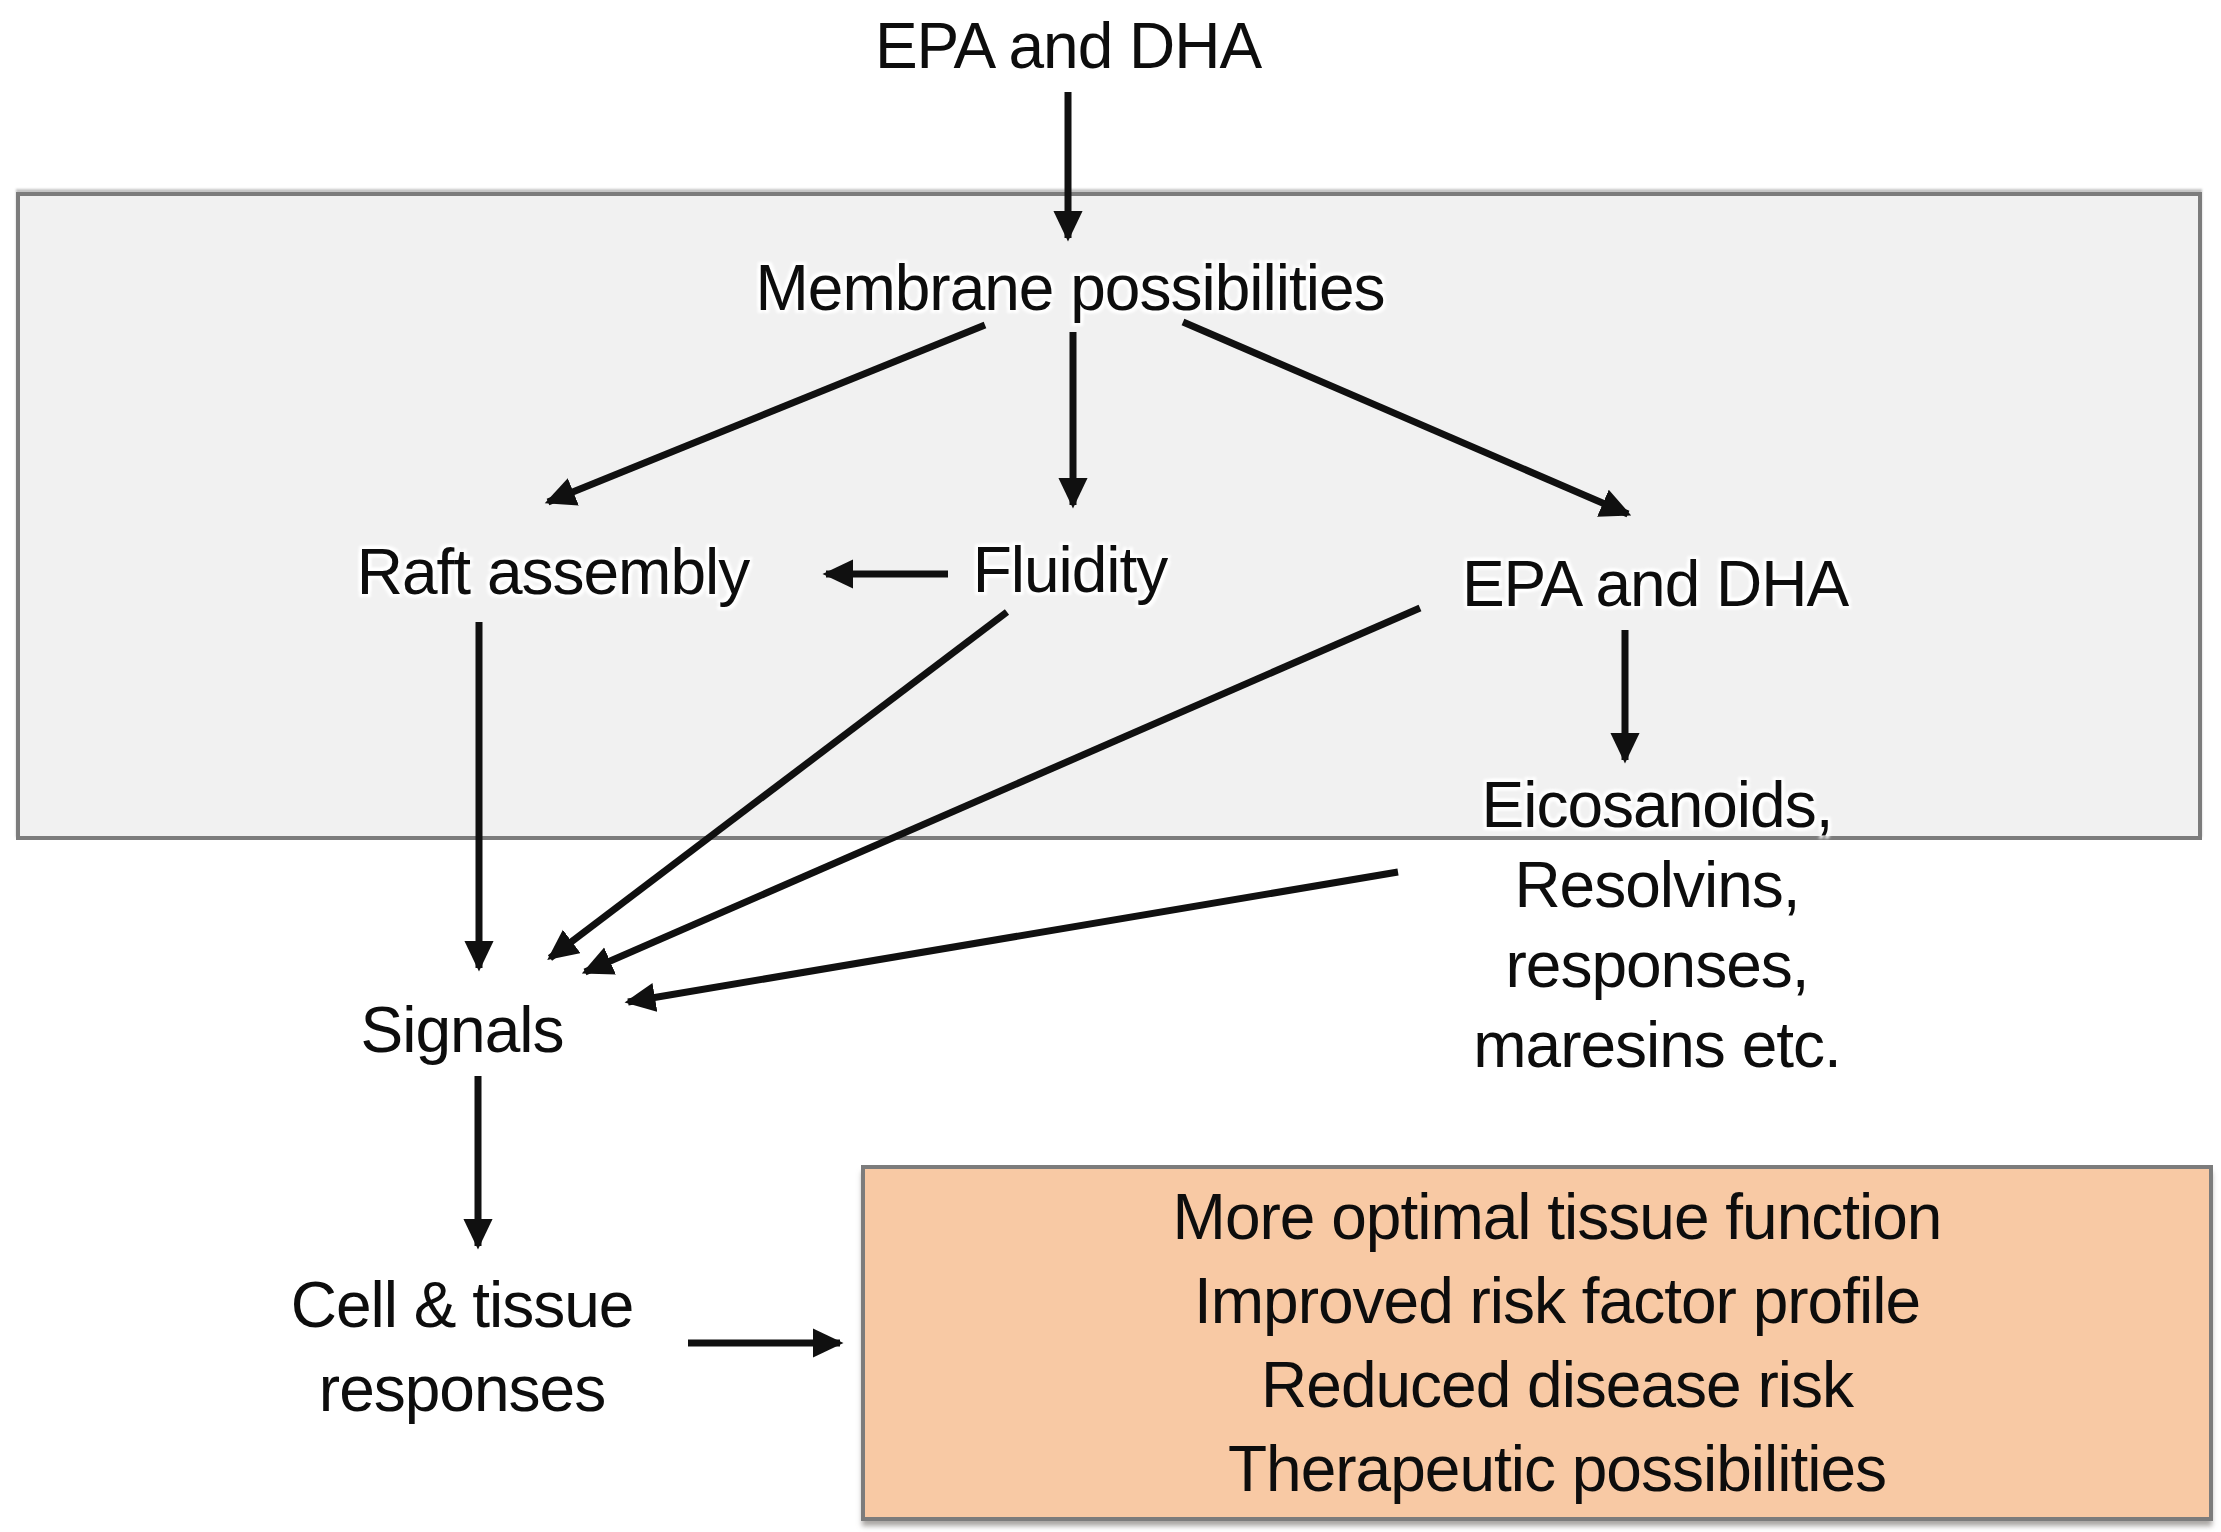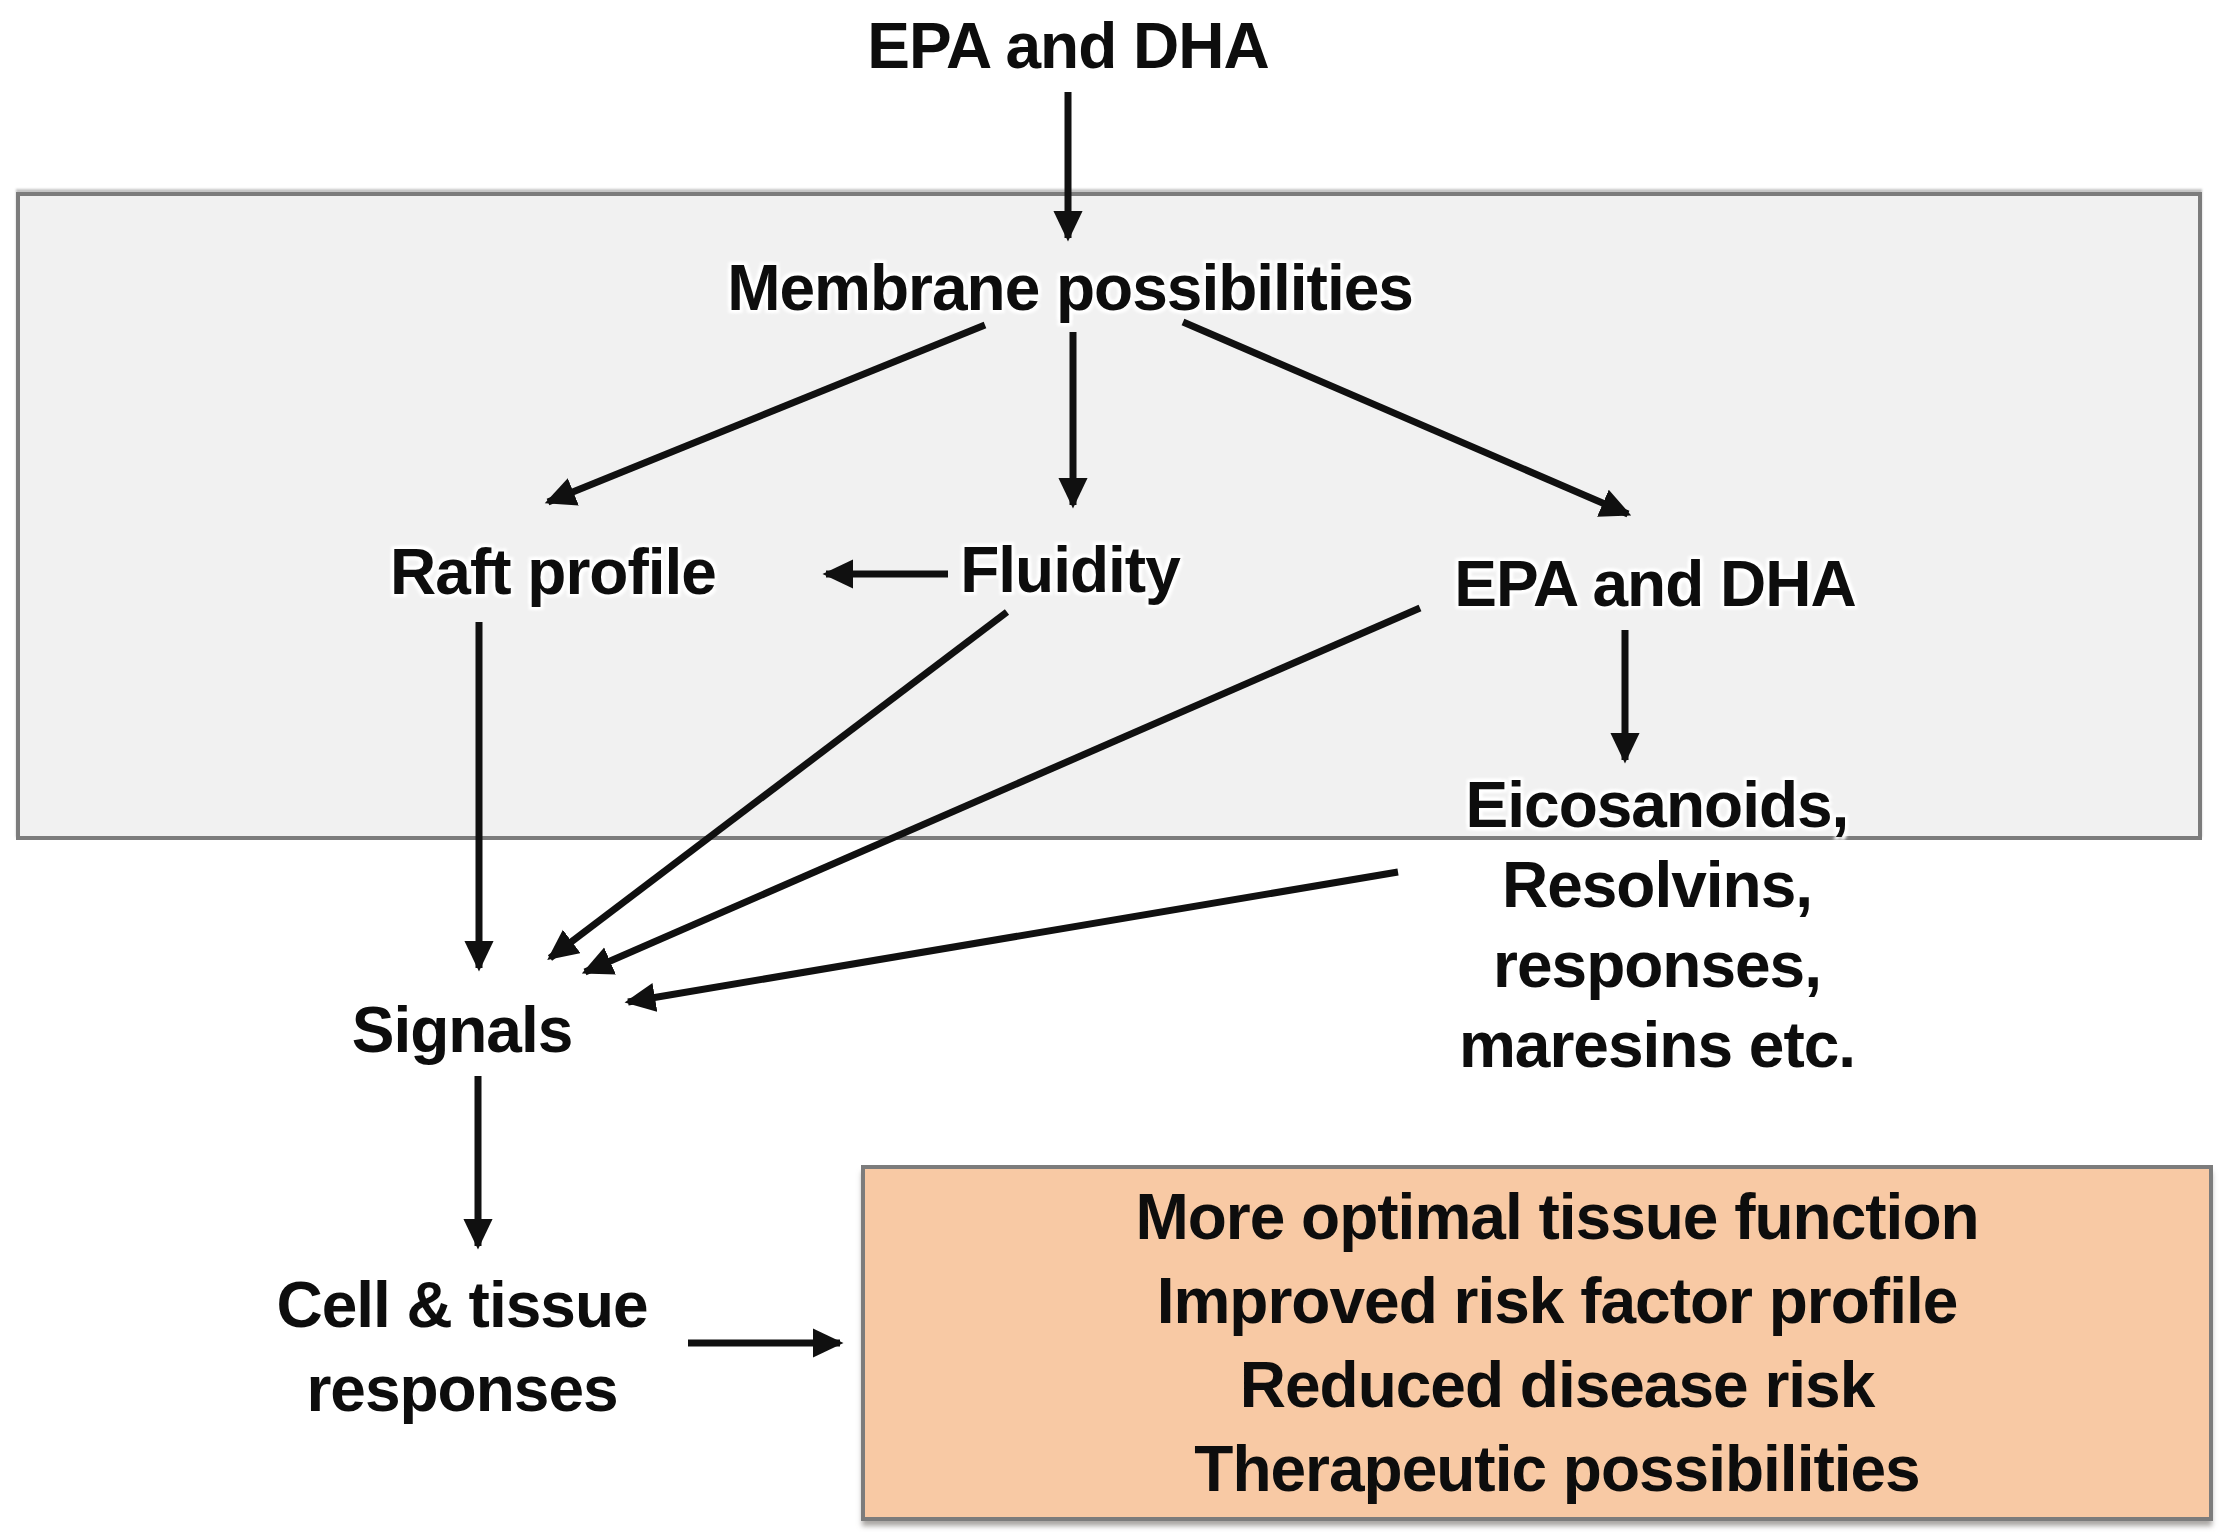--- a/index.html
+++ b/index.html
@@ -2,21 +2,21 @@
 <html><head>
 <meta charset="utf-8">
 <style>
   html, body { margin: 0; padding: 0; background: #ffffff; }
   .canvas {
     position: relative;
     width: 2221px;
     height: 1532px;
     background: var(--background, #ffffff);
     font-family: "Liberation Sans", sans-serif;
-    font-weight: bold;
+    font-weight: normal;
     color: var(--text, #0d0d0d);
     overflow: hidden;
   }
   .band {
     position: absolute;
     left: 16px; top: 192px;
     width: 2178px; height: 640px;
     background: var(--membrane-band-fill, #f1f1f1);
     border: 4px solid var(--membrane-band-border, #7c7c7c);
     box-shadow: 0 -3px 2px rgba(90,90,90,0.35);
@@ -81,21 +81,21 @@
     <line x1="1398" y1="872" x2="628" y2="1002" marker-end="url(#ah)"></line>
     <line x1="1625" y1="630" x2="1625" y2="760" marker-end="url(#ah)"></line>
     <line x1="478" y1="1076" x2="478" y2="1246" marker-end="url(#ah)"></line>
     <line x1="688" y1="1343" x2="840" y2="1343" marker-end="url(#ah)"></line>
   </svg>
 
   <div class="label" style="left:1068px; top:46px">EPA and DHA</div>
 
   <div class="label" style="left:1070px; top:288px">Membrane possibilities</div>
 
-  <div class="label" style="left:553px; top:572px">Raft profile</div>
+  <div class="label" style="left:553px; top:572px">Raft assembly</div>
 
   <div class="label" style="left:1070px; top:570px">Fluidity</div>
 
   <div class="label" style="left:1655px; top:584px">EPA and DHA</div>
 
   <div class="label multi" style="left:1657px; top:925px">
     <div>Eicosanoids,</div>
     <div>Resolvins,</div>
     <div>responses,</div>
     <div>maresins etc.</div>

